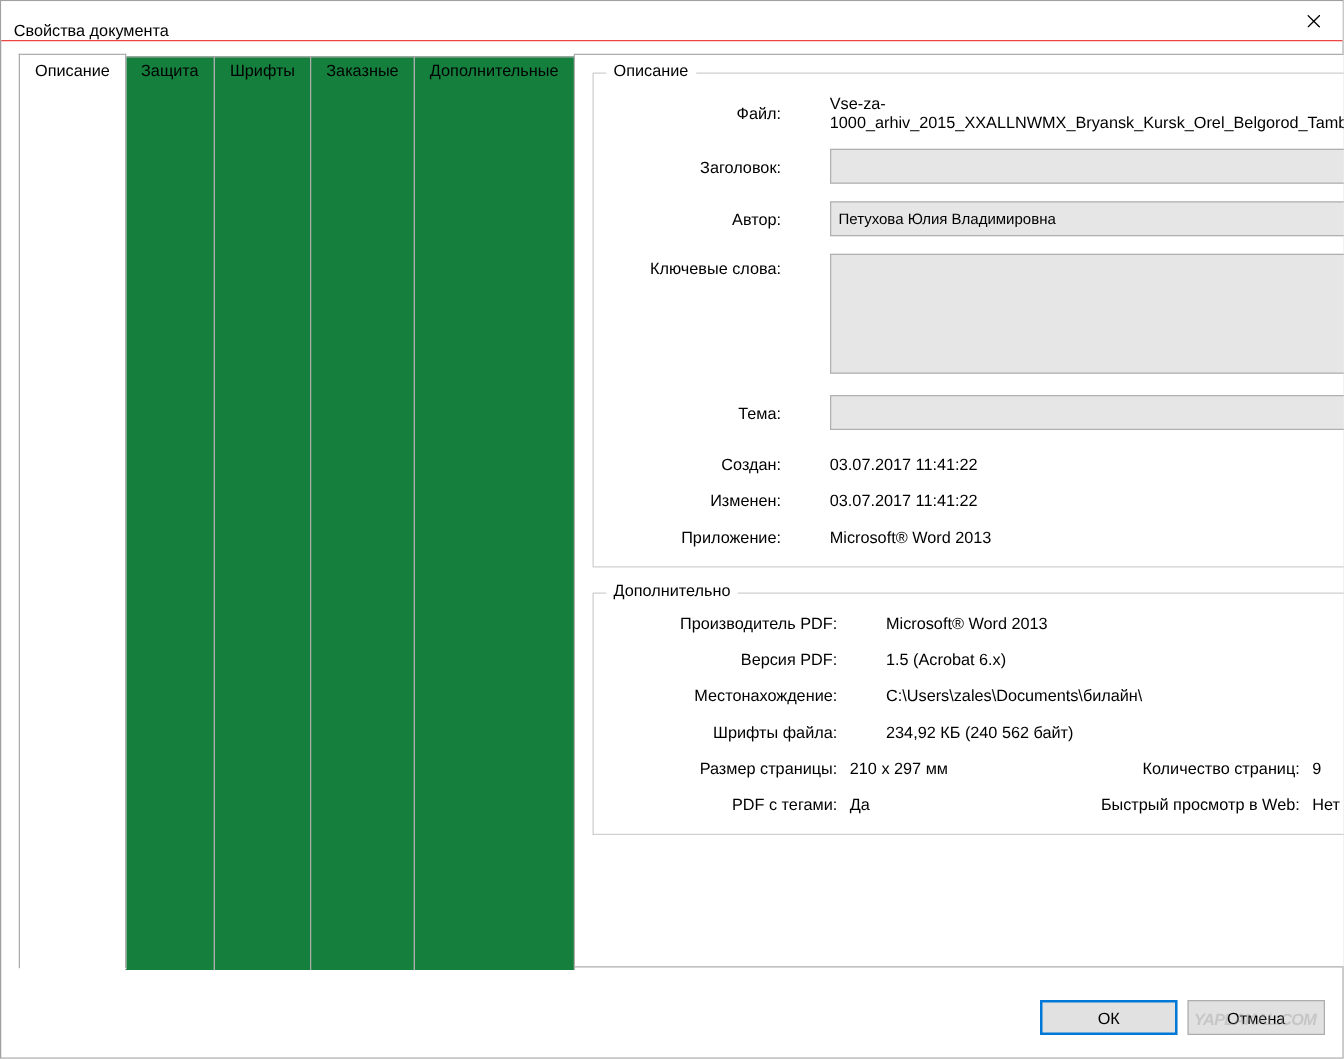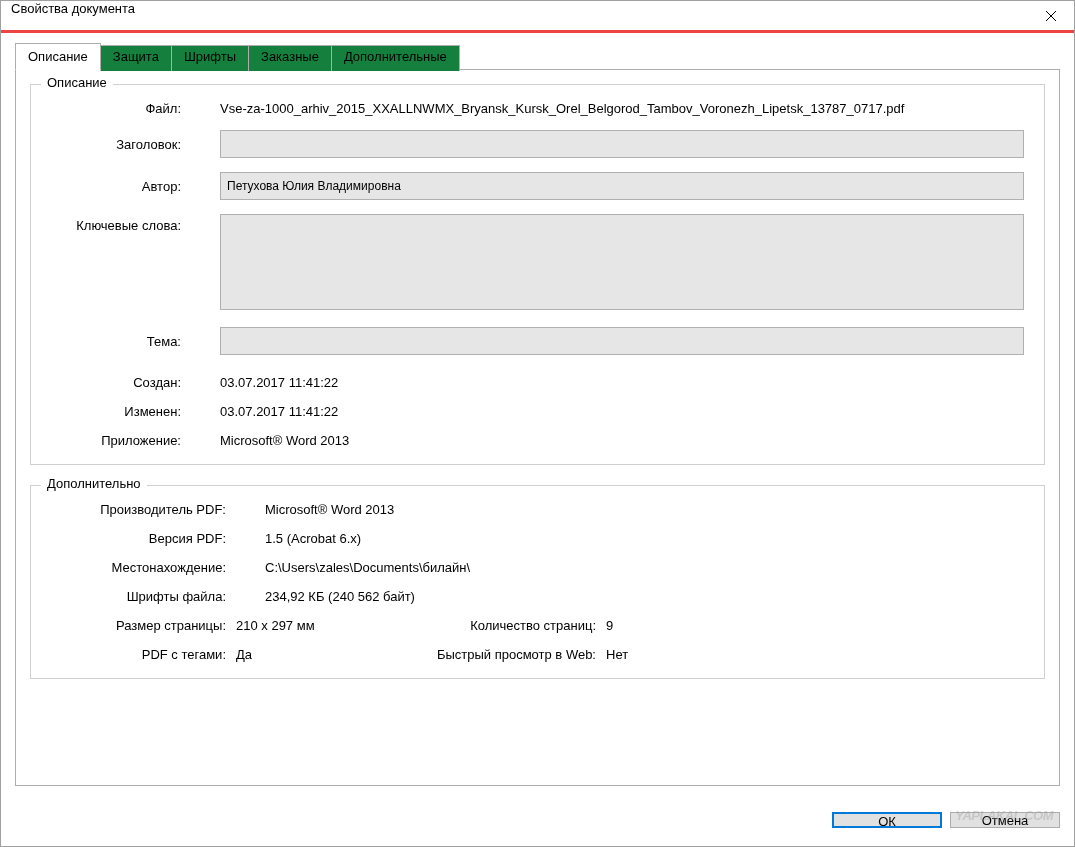--- a/index.html
+++ b/index.html
@@ -20,24 +20,24 @@
       width: 100%;
       height: 100%;
       display: flex;
       flex-direction: column;
       border: 1px solid #a0a0a0;
       background: #ffffff;
     }
     .titlebar {
       height: 32px;
       display: flex;
-      align-items: flex-start;
+      align-items: flex-end;
       padding-left: 10px;
       background: #ffffff;
-      border-bottom: 3px solid #ef4444;
+      border-bottom: 1px solid #ef4444;
       gap: 31px;
     }
     .titlebar-title {
       flex: 1;
       font-size: 13px;
     }
     .close-btn {
       width: 46px;
       height: 30px;
       display: flex;
@@ -47,21 +47,21 @@
       cursor: pointer;
     }
     .close-btn svg {
       width: 10px;
       height: 10px;
     }
     .content {
       padding: 10px 14px 14px 14px;
       flex: 1;
       display: flex;
-      flex-direction: column;
+      flex-direction: row;
       justify-content: space-between;
     }
     .tabs {
       display: flex;
       position: relative;
       z-index: 2;
     }
     .tab {
       padding: 5px 12px;
       border: 1px solid #adadad;
@@ -170,21 +170,21 @@
       width: 180px;
     }
     .footer {
       padding: 12px 14px 18px 14px;
       display: flex;
       justify-content: flex-end;
       gap: 8px;
     }
     .btn {
       min-width: 110px;
-      height: 16px;
+      height: 28px;
       border: 1px solid #adadad;
       background: #e1e1e1;
       font-family: inherit;
       font-size: 13px;
       cursor: pointer;
       padding: 0 18px;
     }
     .btn.primary {
       border: 2px solid #0078d7;
       background: #e1e1e1;

